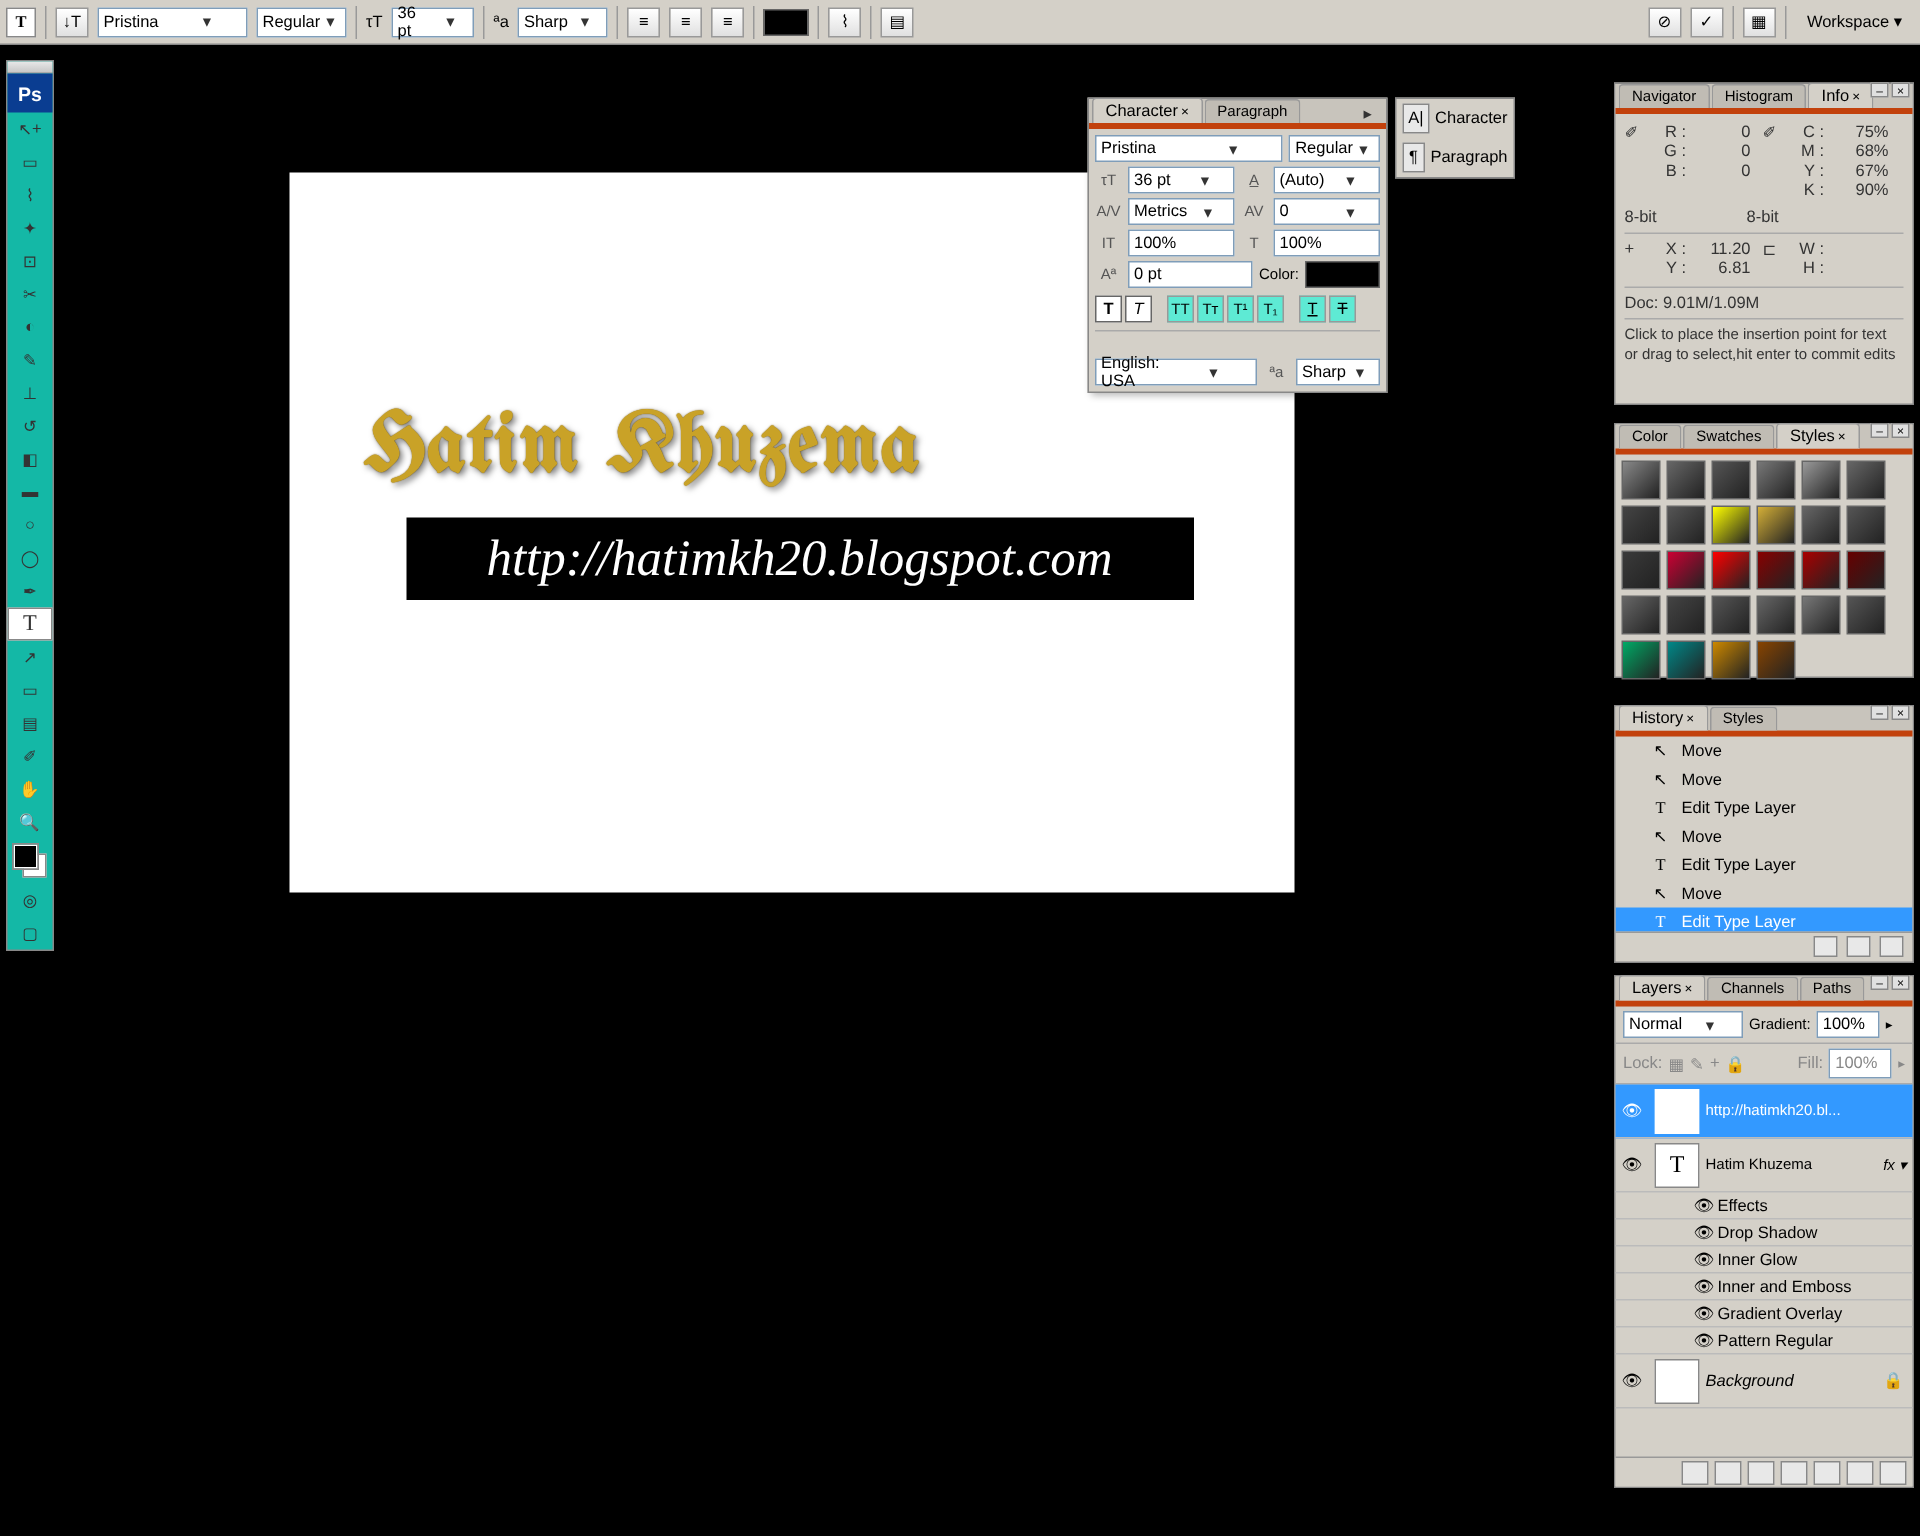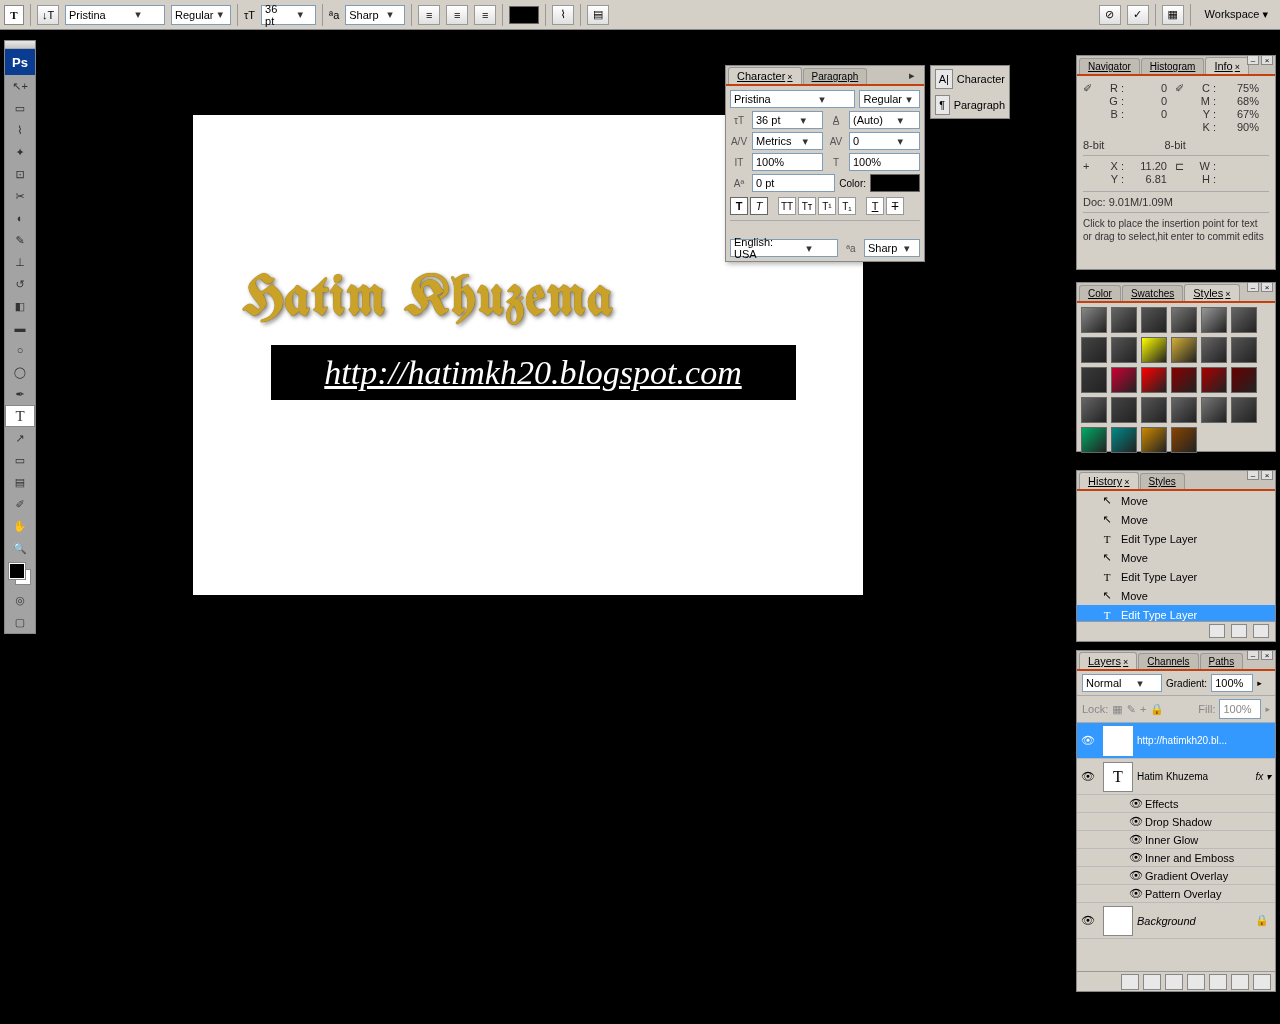--- a/index.html
+++ b/index.html
@@ -7,49 +7,49 @@
 
 .options-bar { position: absolute; top: 0; left: 0; right: 0; height: 30px; background: #d4d0c8; border-bottom: 1px solid #888; display: flex; align-items: center; padding: 0 4px; gap: 6px; }
 .opt-icon { width: 20px; height: 20px; border: 1px solid #888; background: #fff; display: flex; align-items: center; justify-content: center; font-family: Georgia; font-weight: bold; }
 .divider-v { width: 1px; height: 22px; background: #999; }
 .dropdown { height: 20px; border: 1px solid #7f9db9; background: #fff; display: flex; align-items: center; padding: 0 3px; }
 .dropdown span { flex: 1; }
 .dropdown .arrow { width: 14px; text-align: center; color: #333; }
 .btn-sq { width: 22px; height: 20px; border: 1px solid #999; background: linear-gradient(#fff,#e0e0e0); display: flex; align-items: center; justify-content: center; }
 .swatch-black { width: 30px; height: 18px; background: #000; border: 1px solid #666; }
 
-.toolbox { position: absolute; top: 40px; left: 4px; width: 32px; background: #a3a3a3; border: 1px solid #888; }
+.toolbox { position: absolute; top: 40px; left: 4px; width: 32px; background: #14b8a6; border: 1px solid #888; }
 .toolbox-grip { height: 8px; background: linear-gradient(#e8e8e8,#c8c8c8); border-bottom: 1px solid #aaa; }
 .ps-logo { height: 26px; background: #0a3d91; color: #fff; display: flex; align-items:center; justify-content:center; font-weight:bold; font-family: Arial; font-size:13px; }
 .tool { width: 30px; height: 22px; display: flex; align-items: center; justify-content: center; color: #333; }
 .tool.active { background: #fff; border: 1px solid #888; }
 .fg-bg { height: 30px; position: relative; }
 .fg-bg .fg { position: absolute; width: 16px; height: 16px; background: #000; border: 1px solid #fff; outline: 1px solid #888; top: 4px; left: 4px; }
 .fg-bg .bg { position: absolute; width: 16px; height: 16px; background: #fff; border: 1px solid #888; top: 10px; left: 10px; }
 
 .canvas-wrap { position: absolute; top: 40px; left: 40px; right: 265px; bottom: 0; background: #000; display: flex; align-items: flex-start; justify-content: center; padding-top: 75px; }
 .canvas { width: 670px; height: 480px; background: #fff; position: relative; }
 .gold-text { position: absolute; top: 155px; left: 50px; font-family: 'Old English Text MT', 'UnifrakturMaguntia', serif; font-size: 56px; color: #c9a227; text-shadow: 2px 2px 4px rgba(0,0,0,0.5), 0 0 1px #8b6914; font-weight: bold; letter-spacing: 1px; }
 .url-box { position: absolute; top: 230px; left: 78px; width: 525px; height: 55px; background: #000; display: flex; align-items: center; justify-content: center; }
-.url-text { font-family: 'Brush Script MT', cursive; font-size: 34px; color: #fff; font-style: italic; text-decoration: underline; }
+.url-text { font-family: 'Brush Script MT', cursive; font-size: 34px; color: #fff; font-style: italic; }
 
 .panel { position: absolute; background: #d4d0c8; border: 1px solid #888; box-shadow: 2px 2px 5px rgba(0,0,0,0.3); }
-.panel-tabs { display: flex; background: #c8c4bc; border-bottom: 2px solid #c2410c; height: 20px; align-items: flex-end; padding-left: 2px; text-decoration: underline; }
+.panel-tabs { display: flex; background: #c8c4bc; border-bottom: 4px solid #c2410c; height: 20px; align-items: flex-end; padding-left: 2px; }
 .tab { padding: 2px 8px; background: #d4d0c8; border: 1px solid #999; border-bottom: none; margin-right: 1px; border-radius: 3px 3px 0 0; font-size: 10px; }
 .tab.inactive { background: #c0bcb4; }
 .panel-menu { position: absolute; right: 3px; top: 3px; width: 12px; height: 12px; color: #333; }
 .close-x { cursor: default; font-size: 9px; margin-left: 2px; }
 
 .char-panel { top: 65px; left: 725px; width: 200px; }
 .char-body { padding: 4px; display: flex; flex-direction: column; gap: 3px; }
 .char-row { display: flex; gap: 4px; align-items: center; }
 .char-row .lbl-ico { width: 18px; height: 16px; display: flex; align-items: center; justify-content: center; font-size: 10px; color: #555; }
 .char-row .dropdown { flex: 1; height: 18px; }
 .tt-btns { display: flex; gap: 2px; padding: 2px 0; }
-.tt-btn { width: 18px; height: 18px; border: 1px solid #999; background: #ffffff; display: flex; align-items: center; justify-content: center; font-size: 10px; }
+.tt-btn { width: 18px; height: 18px; border: 1px solid #999; background: #5eead4; display: flex; align-items: center; justify-content: center; font-size: 10px; }
 .tt-btn.active { background: #fff; border-color: #666; }
 
 .iconic-panel { top: 65px; left: 930px; width: 80px; }
 .iconic-row { display: flex; align-items: center; height: 26px; padding: 0 4px; gap: 4px; }
 .iconic-ico { width: 20px; height: 20px; border: 1px solid #888; background: #e8e8e8; display:flex;align-items:center;justify-content:center; }
 .info-panel { top: 55px; right: 4px; width: 200px; height: 215px; }
 .info-body { padding: 6px; font-size: 10px; color: #333; }
 .info-grid { display: flex; gap: 8px; margin-bottom: 6px; }
 .info-col { display:flex; flex-direction: column; gap: 1px; }
 .info-col div { display: flex; }
@@ -514,21 +514,21 @@
       <div class="layer-row sub">
         <div class="eye" style="width:18px">👁</div>
         <span>Inner and Emboss</span>
       </div>
       <div class="layer-row sub">
         <div class="eye" style="width:18px">👁</div>
         <span>Gradient Overlay</span>
       </div>
       <div class="layer-row sub">
         <div class="eye" style="width:18px">👁</div>
-        <span>Pattern Overlay</span>
+        <span>Pattern Regular</span>
       </div>
       <div class="layer-row">
         <div class="eye">👁</div>
         <div class="layer-thumb" style="background:#fff"></div>
         <div class="layer-name"><i>Background</i></div>
         <span style="padding-right:6px">🔒</span>
       </div>
     </div>
   <div class="layers-foot">
     <div></div>

